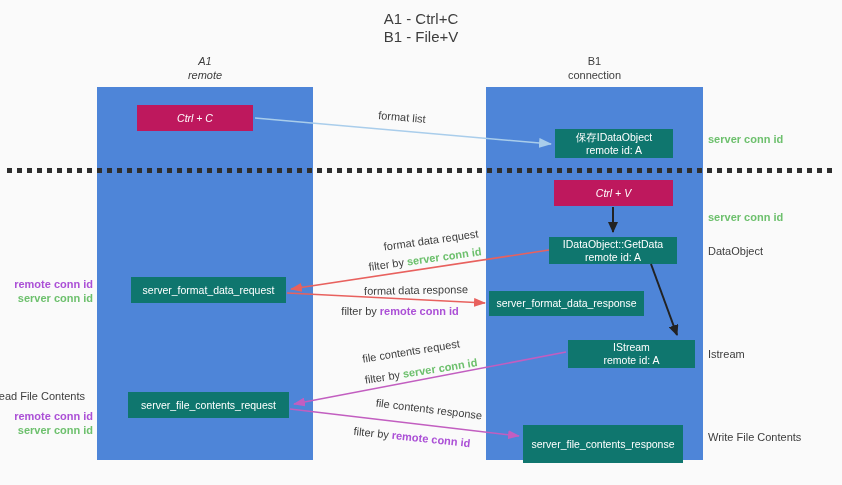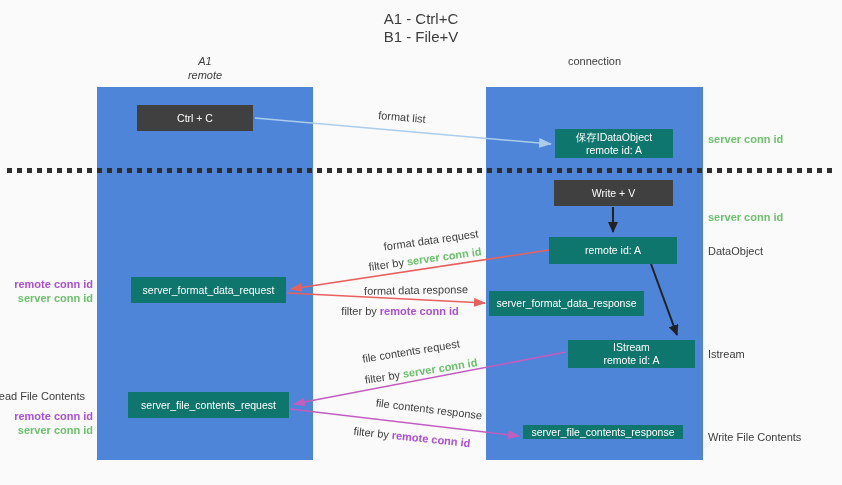--- a/index.html
+++ b/index.html
@@ -31,32 +31,32 @@
   .dotted-line {
     position: absolute; left: 7px; top: 168px; width: 828px; height: 5px;
     background: repeating-linear-gradient(90deg, #2E2E2E 0 5px, transparent 5px 10px);
     z-index: 4;
   }
   .node {
     position: absolute; color: #FFFFFF; text-align: center;
     font-size: 10.5px; z-index: 3;
     display: flex; flex-direction: column; justify-content: center;
   }
-  .node.green { background: #404040; }
+  .node.green { background: #be185d; font-style: italic; }
   .node.orange { background: #0f766e; }
   .node .ln { line-height: 13px; }
   .n-ctrl-c  { left: 137px; top: 105px; width: 116px; height: 26px; }
   .n-saveobj { left: 555px; top: 129px; width: 118px; height: 29px; }
   .n-ctrl-v  { left: 554px; top: 180px; width: 119px; height: 26px; }
   .n-getdata { left: 549px; top: 237px; width: 128px; height: 27px; }
   .n-freq    { left: 131px; top: 277px; width: 155px; height: 26px; text-align: center; }
   .n-fresp   { left: 489px; top: 291px; width: 155px; height: 25px; }
   .n-istream { left: 568px; top: 340px; width: 127px; height: 28px; }
   .n-fcreq   { left: 128px; top: 392px; width: 161px; height: 26px; }
-  .n-fcresp  { left: 523px; top: 425px; width: 160px; height: 14px; }
+  .n-fcresp  { left: 523px; top: 425px; width: 160px; height: 38px; }
   .arrows { position: absolute; left: 0; top: 0; z-index: 5; pointer-events: none; }
   .mid-label {
     position: absolute; white-space: nowrap; font-size: 11px; color: #3D3D3D;
     z-index: 6;
   }
   .side-label {
     position: absolute; white-space: nowrap; font-size: 11px; color: #3D3D3D;
     z-index: 6;
   }
   .t-green  { color: #6DC06D; font-weight: bold; }
@@ -90,39 +90,41 @@
   <div class="title">
     <div>A1 - Ctrl+C</div>
     <div>B1 - File+V</div>
   </div>
 
   <div class="lane-header a1">
     <div>A1</div>
     <div>remote</div>
   </div>
   <div class="lane-header b1">
+    <div>B1</div>
     <div>connection</div>
   </div>
 
   <div class="lane a1"></div>
   <div class="lane b1"></div>
 
   <div class="dotted-line"></div>
 
   <div class="node green n-ctrl-c">
     <div class="ln">Ctrl + C</div>
   </div>
   <div class="node orange n-saveobj">
     <div class="ln">保存IDataObject</div>
     <div class="ln">remote id: A</div>
   </div>
   <div class="node green n-ctrl-v">
-    <div class="ln">Write + V</div>
+    <div class="ln">Ctrl + V</div>
   </div>
   <div class="node orange n-getdata">
+    <div class="ln">IDataObject::GetData</div>
     <div class="ln">remote id: A</div>
   </div>
   <div class="node orange n-freq">
     <div class="ln">server_format_data_request</div>
   </div>
   <div class="node orange n-fresp">
     <div class="ln">server_format_data_response</div>
   </div>
   <div class="node orange n-istream">
     <div class="ln">IStream</div>

